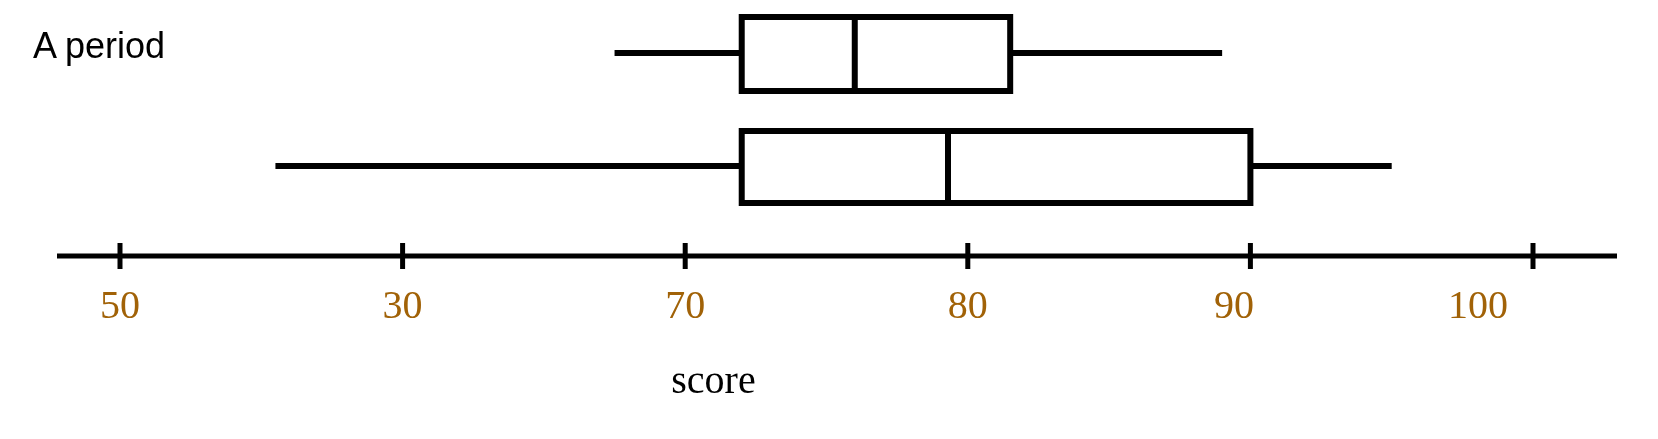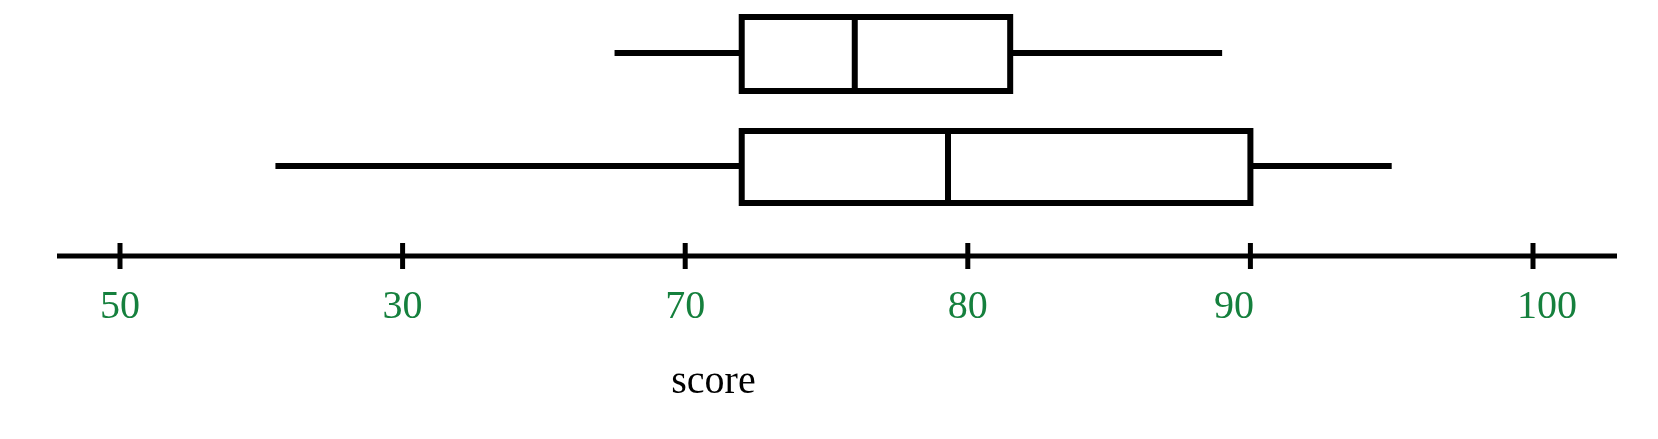--- a/index.html
+++ b/index.html
@@ -28,41 +28,42 @@
 
   .plot-svg {
     position: absolute;
     left: 0;
     top: 0;
   }
   .tick-label {
     position: absolute;
     font-family: "Liberation Serif", "DejaVu Serif", serif;
     font-size: 40px;
-    color: #15803d;
+    color: #a16207;
     transform: translateX(-50%);
     white-space: nowrap;
     line-height: 1;
   }
   #axis-title {
     position: absolute;
     top: 360px;
     font-family: "Liberation Serif", "DejaVu Serif", serif;
     font-size: 40px;
     color: #000000;
     transform: translateX(-50%);
     white-space: nowrap;
     line-height: 1;
   }
 </style>
 </head>
 <body>
 
 <div id="root">
 
+  <div class="cat-label" id="label-a">A period</div>
 
 
   <svg class="plot-svg" id="plot-svg" width="1658" height="439">
       <line x1="614.55" y1="53" x2="741.72" y2="53" stroke="#000000" stroke-width="6"></line>
       <line x1="1010.19" y1="53" x2="1222.14" y2="53" stroke="#000000" stroke-width="6"></line>
       <rect x="741.72" y="17" width="268.47" height="74" fill="#ffffff" stroke="#000000" stroke-width="6"></rect>
       <line x1="854.76" y1="17" x2="854.76" y2="91" stroke="#000000" stroke-width="6"></line>
       <line x1="275.43" y1="166" x2="741.72" y2="166" stroke="#000000" stroke-width="6"></line>
       <line x1="1250.4" y1="166" x2="1391.7" y2="166" stroke="#000000" stroke-width="6"></line>
       <rect x="741.72" y="131" width="508.68000000000006" height="72" fill="#ffffff" stroke="#000000" stroke-width="6"></rect>
@@ -75,18 +76,18 @@
       <line x1="1250.4" y1="243" x2="1250.4" y2="269" stroke="#000000" stroke-width="5"></line>
       <line x1="1533" y1="243" x2="1533" y2="269" stroke="#000000" stroke-width="5"></line>
     </svg>
 
   <div id="tick-labels">
       <div class="tick-label" style="left: 120px; top: 285px;">50</div>
       <div class="tick-label" style="left: 402.6px; top: 285px;">30</div>
       <div class="tick-label" style="left: 685.2px; top: 285px; text-align: right;">70</div>
       <div class="tick-label" style="left: 967.8px; top: 285px;">80</div>
       <div class="tick-label" style="left: 1234px; top: 285px;">90</div>
-      <div class="tick-label" style="left: 1547px; top: 285px;">100</div>
+      <div class="tick-label" style="left: 1478px; top: 285px;">100</div>
     </div>
 
   <div id="axis-title" style="left: 713.46px;">score</div>
 
 </div>
 
 </body></html>

